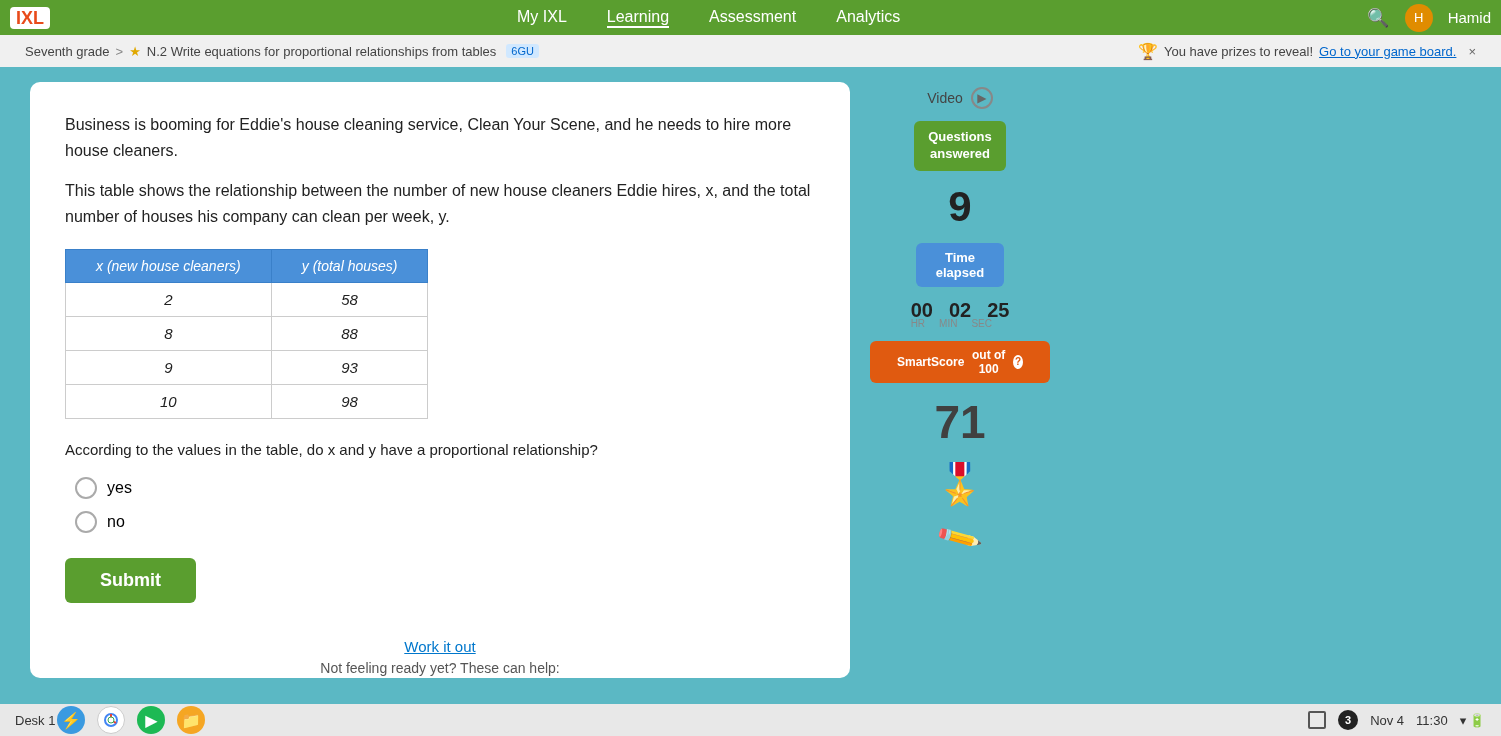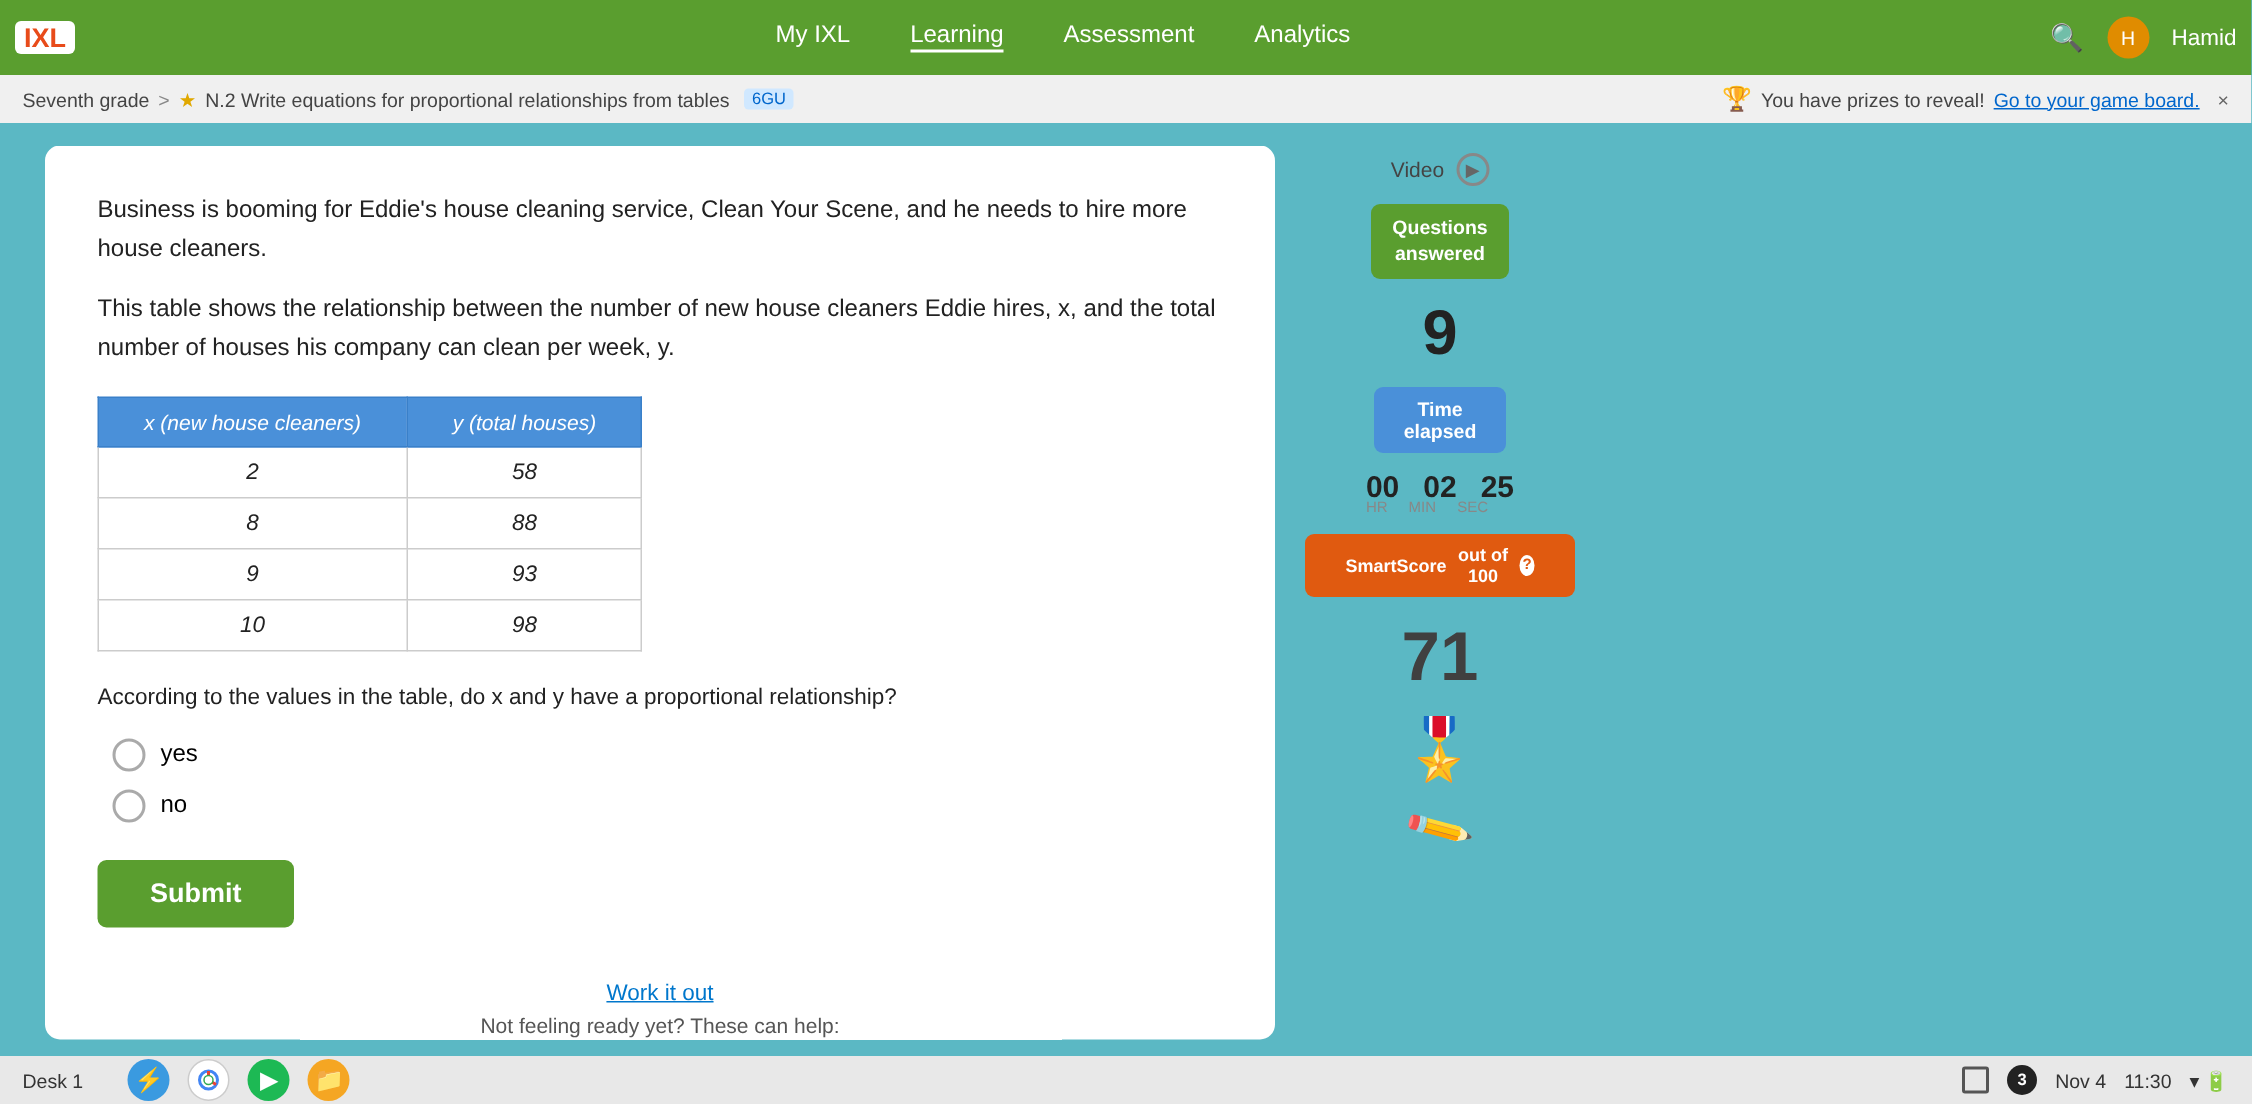--- a/index.html
+++ b/index.html
@@ -8,21 +8,21 @@
       background: #5bb8c4;
       width: 1501px;
       height: 736px;
       overflow: hidden;
       position: relative;
     }
 
     
     .top-nav {
       background: #5a9e2f;
-      height: 50px;
+      height: 35px;
       display: flex;
       align-items: center;
       padding: 0 10px;
       gap: 30px;
     }
     .logo-box {
       background: #fff;
       border-radius: 4px;
       padding: 2px 6px;
       font-size: 18px;
@@ -70,21 +70,21 @@
       color: #fff;
       font-size: 15px;
     }
 
     
     .breadcrumb-bar {
       background: #f0f0f0;
       height: 32px;
       display: flex;
       align-items: center;
-      padding: 0 15px;
+      padding: 0 25px;
       font-size: 13px;
       color: #444;
       gap: 6px;
     }
     .breadcrumb-bar .sep { color: #888; }
     .breadcrumb-star { color: #e0a800; }
     .breadcrumb-code {
       background: #d0e8ff;
       color: #0066cc;
       font-size: 11px;
@@ -323,21 +323,21 @@
     .taskbar {
       position: fixed;
       bottom: 0;
       left: 0;
       width: 1501px;
       height: 25px;
       background: #e8e8e8;
       display: flex;
       align-items: center;
       padding: 16px 15px;
-      gap: 30px;
+      gap: 2px;
       font-size: 13px;
       color: #333;
       z-index: 100;
     }
     .taskbar-desk {
       font-size: 13px;
       color: #333;
     }
     .taskbar-icons {
       display: flex;

